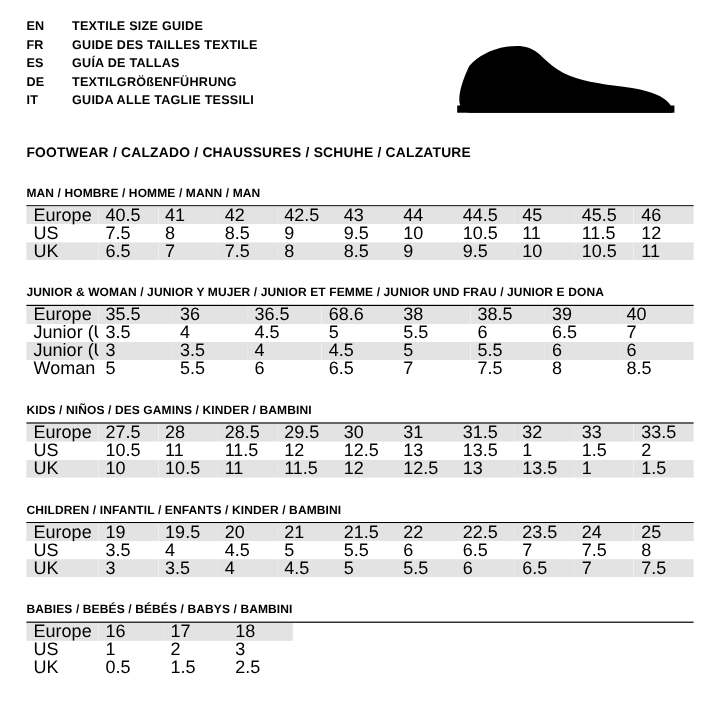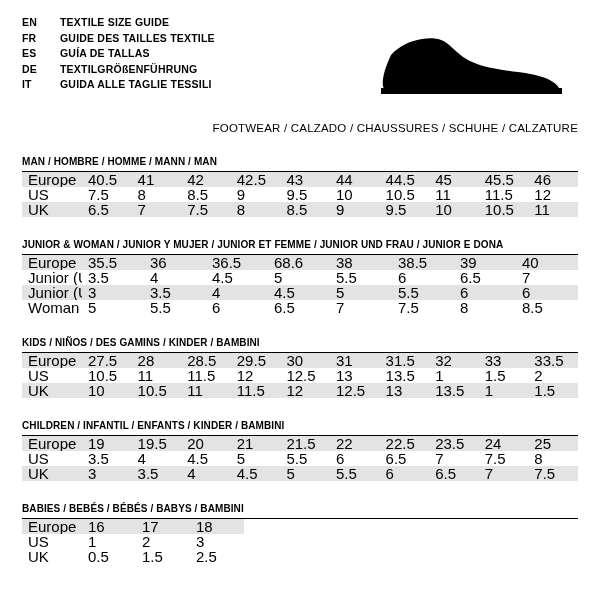--- a/index.html
+++ b/index.html
@@ -49,24 +49,23 @@
   .shoe-art {
     position: absolute;
     right: 10px;
     top: 14px;
     width: 190px;
     height: 66px;
   }
 
   .section-title {
     font-size: 11.5px;
-    font-weight: normal;
+    font-weight: bold;
     letter-spacing: 0.2px;
     margin-top: 14px;
-    text-align: right;
   }
 
   
   .block {
     margin-top: 22px;
   }
   .block-title {
     font-size: 10px;
     font-weight: bold;
     letter-spacing: 0.1px;

